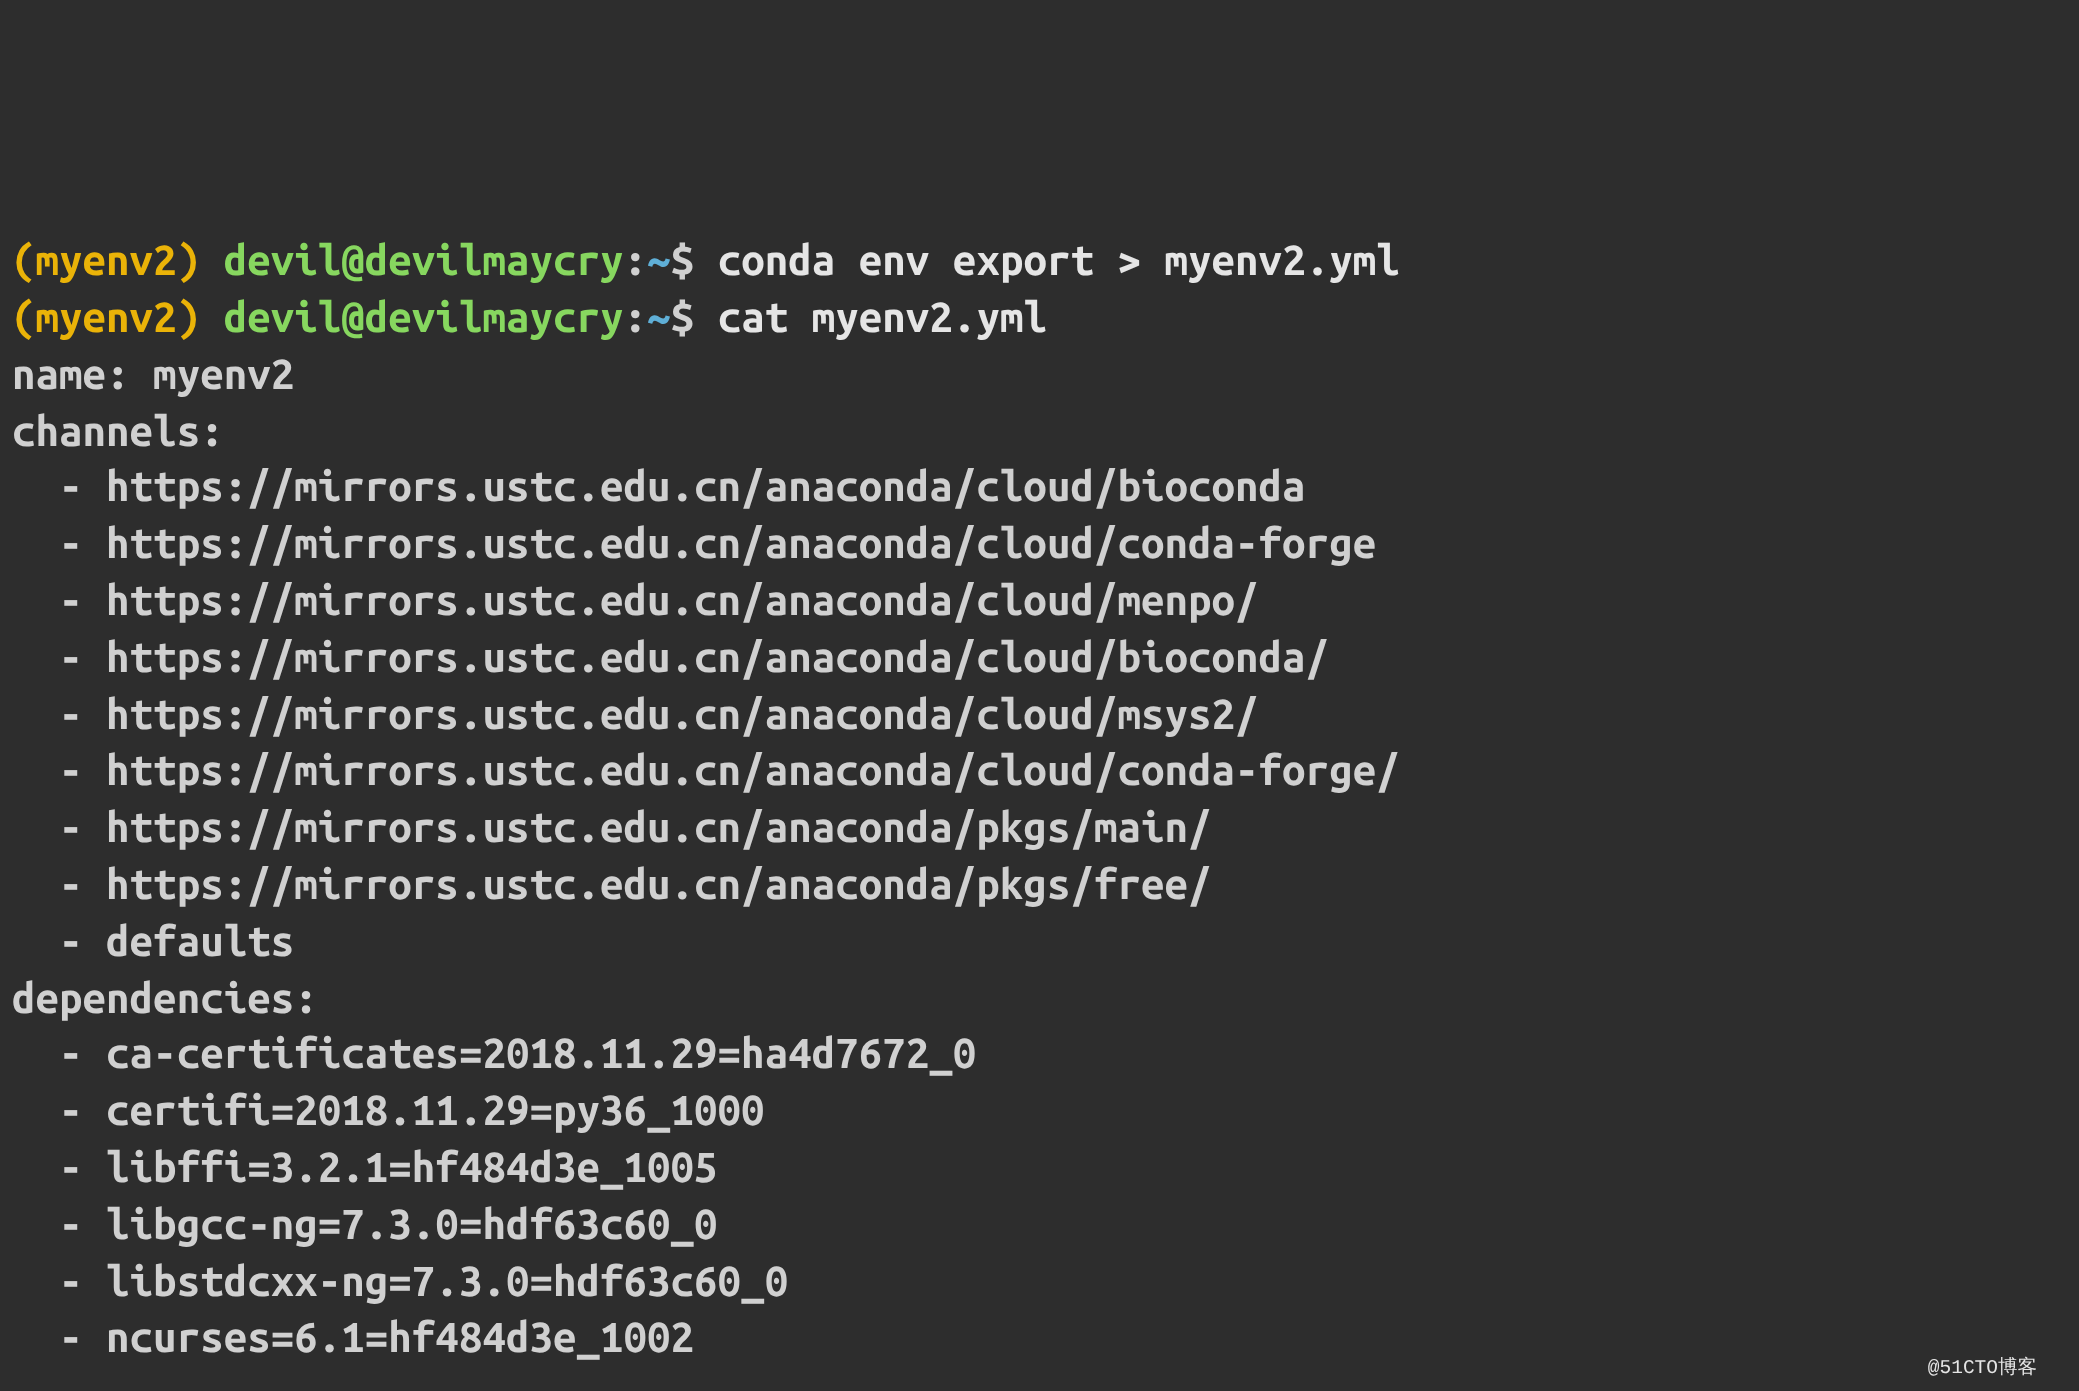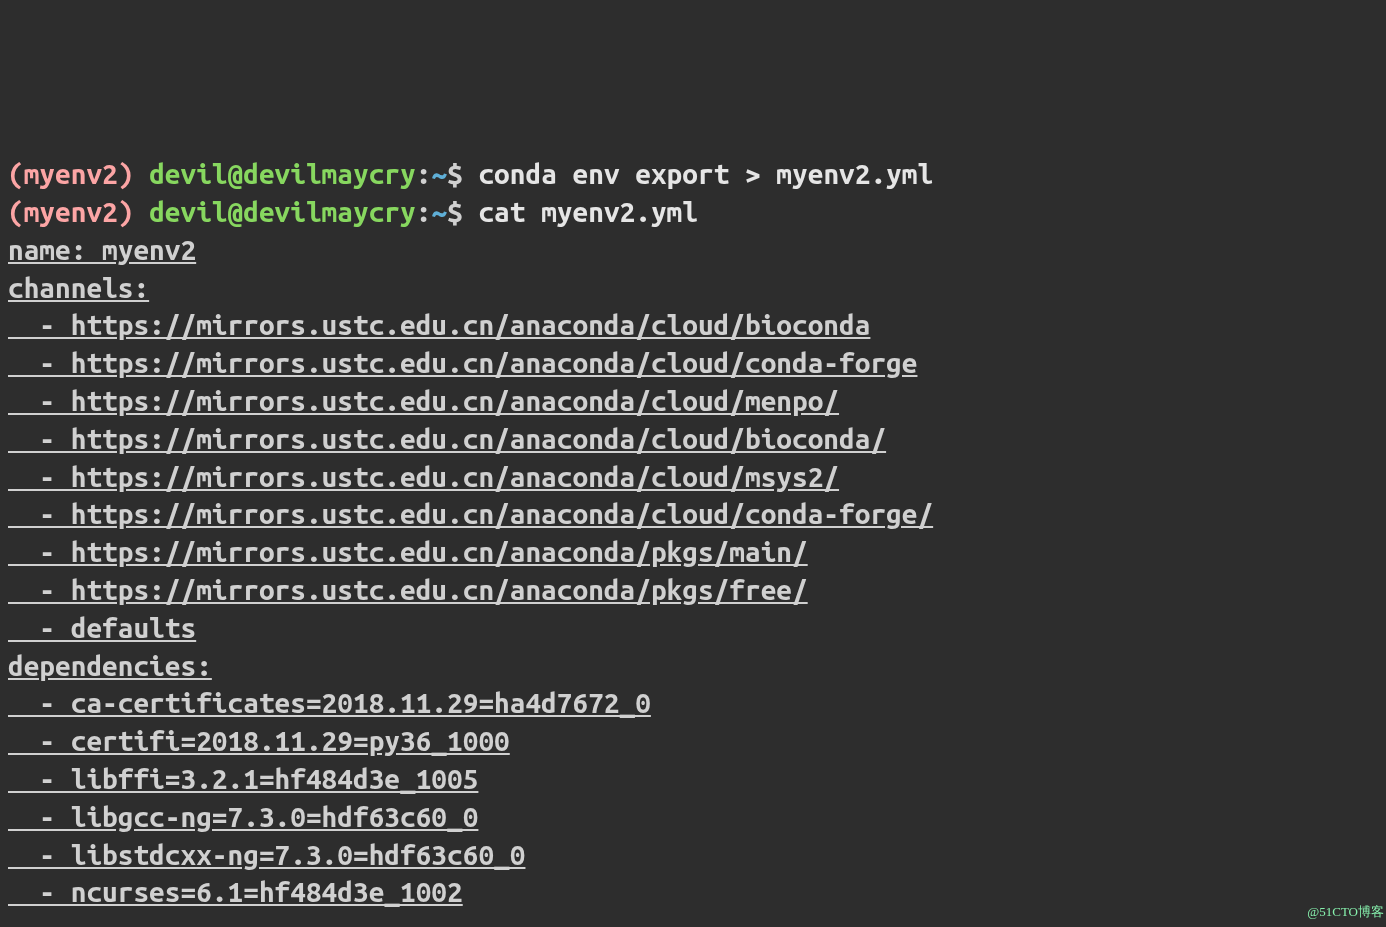--- a/index.html
+++ b/index.html
@@ -18,21 +18,21 @@
       overflow: hidden;
       width: 1386px;
       height: 927px;
       position: relative;
       font-weight: bold;
     }
     .prompt-line {
       display: block;
     }
     .env-name {
-      color: #fca5a5;
+      color: #eab308;
     }
     .user-host {
       color: #87d75f;
       font-weight: bold;
       margin-top: 12px;
     }
     .colon {
       color: #d0d0d0;
     }
     .path {
@@ -40,29 +40,28 @@
       font-weight: bold;
     }
     .dollar {
       color: #d0d0d0;
     }
     .command {
       color: #e5e5e5;
     }
     .output {
       color: #d0d0d0;
-      text-decoration: underline;
     }
     .watermark {
       position: absolute;
       bottom: 6px;
-      right: 2px;
+      right: 28px;
       font-size: 13px;
-      color: #86efac;
-      font-family: Liberation Serif, serif;
+      color: #e5e5e5;
+      font-family: Liberation Mono, monospace;
       font-weight: normal;
     }
   </style>
 </head>
 <body>
 
 
 
 <div id="terminal"><div class="prompt-line"><span class="env-name">(myenv2) </span><span class="user-host">devil@devilmaycry</span><span class="colon">:</span><span class="path">~</span><span class="dollar">$ </span><span class="command">conda env export &gt; myenv2.yml</span></div><div class="prompt-line"><span class="env-name">(myenv2) </span><span class="user-host">devil@devilmaycry</span><span class="colon">:</span><span class="path">~</span><span class="dollar">$ </span><span class="command">cat myenv2.yml</span></div><div class="prompt-line"><span class="output">name: myenv2</span></div><div class="prompt-line"><span class="output">channels:</span></div><div class="prompt-line"><span class="output">  - https://mirrors.ustc.edu.cn/anaconda/cloud/bioconda</span></div><div class="prompt-line"><span class="output">  - https://mirrors.ustc.edu.cn/anaconda/cloud/conda-forge</span></div><div class="prompt-line"><span class="output">  - https://mirrors.ustc.edu.cn/anaconda/cloud/menpo/</span></div><div class="prompt-line"><span class="output">  - https://mirrors.ustc.edu.cn/anaconda/cloud/bioconda/</span></div><div class="prompt-line"><span class="output">  - https://mirrors.ustc.edu.cn/anaconda/cloud/msys2/</span></div><div class="prompt-line"><span class="output">  - https://mirrors.ustc.edu.cn/anaconda/cloud/conda-forge/</span></div><div class="prompt-line"><span class="output">  - https://mirrors.ustc.edu.cn/anaconda/pkgs/main/</span></div><div class="prompt-line"><span class="output">  - https://mirrors.ustc.edu.cn/anaconda/pkgs/free/</span></div><div class="prompt-line"><span class="output">  - defaults</span></div><div class="prompt-line"><span class="output">dependencies:</span></div><div class="prompt-line"><span class="output">  - ca-certificates=2018.11.29=ha4d7672_0</span></div><div class="prompt-line"><span class="output">  - certifi=2018.11.29=py36_1000</span></div><div class="prompt-line"><span class="output">  - libffi=3.2.1=hf484d3e_1005</span></div><div class="prompt-line"><span class="output">  - libgcc-ng=7.3.0=hdf63c60_0</span></div><div class="prompt-line"><span class="output">  - libstdcxx-ng=7.3.0=hdf63c60_0</span></div><div class="prompt-line"><span class="output">  - ncurses=6.1=hf484d3e_1002</span></div></div>
 <div class="watermark">@51CTO博客</div>

